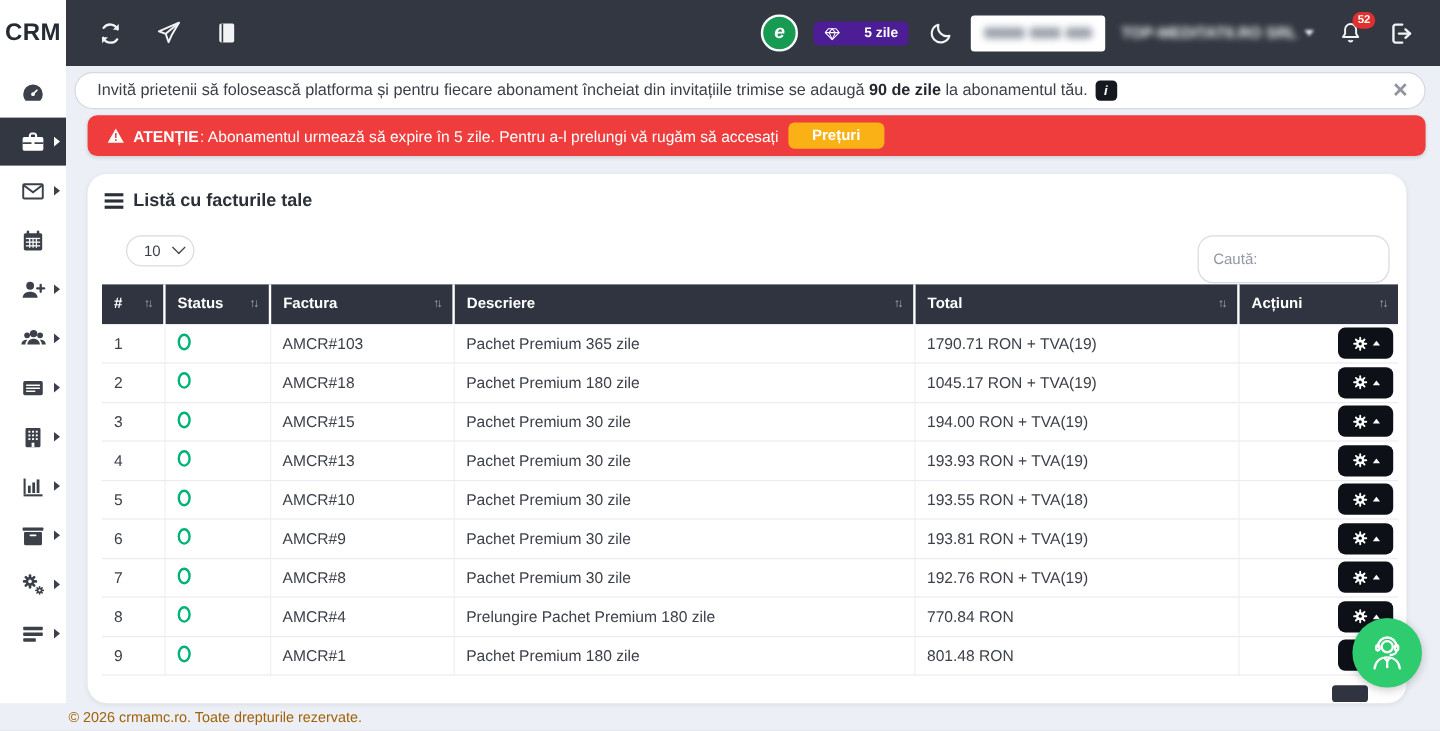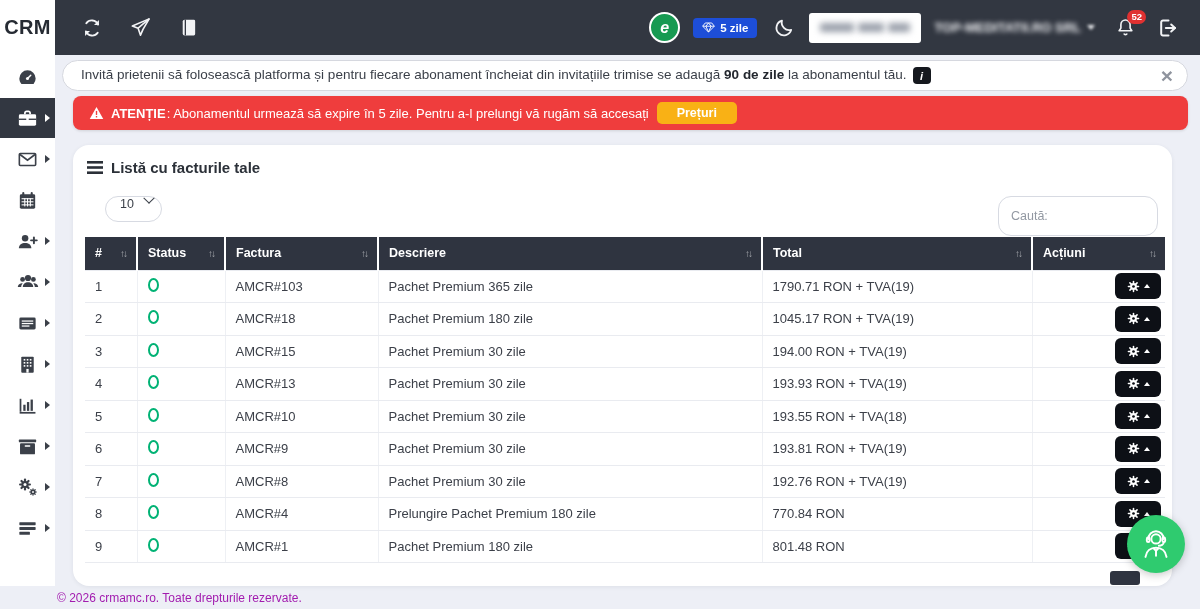--- a/index.html
+++ b/index.html
@@ -12,23 +12,23 @@
             background:#323741; display:flex; align-items:center; z-index:30; }
   .logo-box { width:55px; height:55px; background:#fff; display:flex; align-items:center;
               justify-content:center; font-weight:bold; font-size:20px; color:#262b33;
               letter-spacing:.3px; cursor:pointer; }
   .nav-ic { margin-left:26px; display:flex; align-items:flex-start; cursor:pointer; }
   .nav-right { margin-left:auto; display:flex; align-items:center; gap:13px; padding-right:20px; }
   .brand-circle { width:31px; height:31px; border-radius:50%; background:#179a52;
                   border:2px solid #fff; color:#fff; display:flex; align-items:center;
                   justify-content:center; font-weight:bold; font-style:italic;
                   font-size:16px; cursor:pointer; }
-  .days-badge { background:#1d4ed8; color:#fff; font-weight:bold; font-size:11.5px;
-                border-radius:4px; padding:4px 9px; display:flex; align-items:center;
-                gap:5px; cursor:pointer; }
+  .days-badge { background:#4c1d95; color:#fff; font-weight:bold; font-size:11.5px;
+                border-radius:4px; padding:4px 9px; display:flex; align-items:flex-end;
+                gap:20px; cursor:pointer; }
   .blur-chip { width:112px; height:30px; background:#fff; border-radius:3px;
                display:flex; align-items:center; justify-content:center; gap:4px; overflow:hidden; }
   .blur-chip i { display:block; height:9px; border-radius:2px; background:#9aa0ab; filter:blur(3px); }
   .acct { display:flex; align-items:center; gap:6px; cursor:pointer; }
   .acct-name { color:#f0f1f4; font-weight:bold; font-size:13px; filter:blur(2.6px); white-space:nowrap; }
   .acct-caret { width:0; height:0; border-left:4px solid transparent; border-right:4px solid transparent;
                 border-top:5px solid #f0f1f4; filter:blur(1.5px); }
   .bell-wrap { position:relative; cursor:pointer; }
   .notif-badge { position:absolute; top:-6px; right:-9px; background:#e03131; color:#fff;
                  font-size:9.5px; font-weight:bold; border-radius:8px; padding:2px 4px; line-height:1; }
@@ -65,21 +65,21 @@
                 border-radius:5px; padding:4px 20px; margin-left:8px;
                 font-family:"Liberation Sans",sans-serif; cursor:pointer; }
 
   
   .card { position:absolute; left:73px; top:145px; width:1099px; height:441px; background:#fff;
           border-radius:16px; box-shadow:0 1px 4px rgba(40,45,60,.08); z-index:5; }
   .card-title { position:absolute; left:14px; top:14px; display:flex; align-items:center; gap:8px;
                 font-size:15px; font-weight:bold; color:#2b3038; }
   .pagesize { position:absolute; left:32px; top:51px; width:57px; height:26px; border:1px solid #d7dae2;
               border-radius:13px; background:#fff; font-size:12.5px; color:#3b4049; padding:0 8px 0 14px;
-              display:flex; justify-content:space-between; cursor:pointer; }
+              display:flex; align-items:center; justify-content:space-between; cursor:pointer; }
   .chev { width:8px; height:8px; border-right:1.6px solid #3b4049; border-bottom:1.6px solid #3b4049;
           transform:rotate(45deg) translate(-2px,-2px); }
   .search-input { position:absolute; right:14px; top:51px; width:160px; height:40px;
                   border:1px solid #d7dae2; border-radius:13px; padding:0 12px; font-size:12.5px;
                   color:#3b4049; outline:none; font-family:"Liberation Sans",sans-serif; }
   .search-input::placeholder { color:#9298a2; }
 
   
   table.inv { position:absolute; left:12px; top:92px; width:1080px; border-collapse:collapse;
               table-layout:fixed; font-size:13px; color:#3c4049; }
@@ -100,21 +100,21 @@
              display:inline-flex; align-items:center; justify-content:center; gap:4px; cursor:pointer; }
   .caret-up { width:0; height:0; border-left:3.5px solid transparent; border-right:3.5px solid transparent;
               border-bottom:4.5px solid #fff; }
   .pag-stub { position:absolute; left:1037px; top:426px; width:30px; height:14px; background:#2f3440;
               border-radius:3px; cursor:pointer; }
 
   
   .fab { position:absolute; left:1127px; top:515px; width:58px; height:58px; border-radius:50%;
          background:#2fcb6f; z-index:40; display:flex; align-items:center; justify-content:center;
          box-shadow:0 2px 8px rgba(0,0,0,.22); cursor:pointer; }
-  .footer-text { position:absolute; left:57px; top:591px; font-size:12px; color:#a21caf; }
+  .footer-text { position:absolute; left:57px; top:591px; font-size:12px; color:#a16207; }
 </style>
 </head>
 <body>
 
 <div class="app">
 
   <div class="navbar">
     <div class="logo-box">CRM</div>
 
     <span class="nav-ic">

